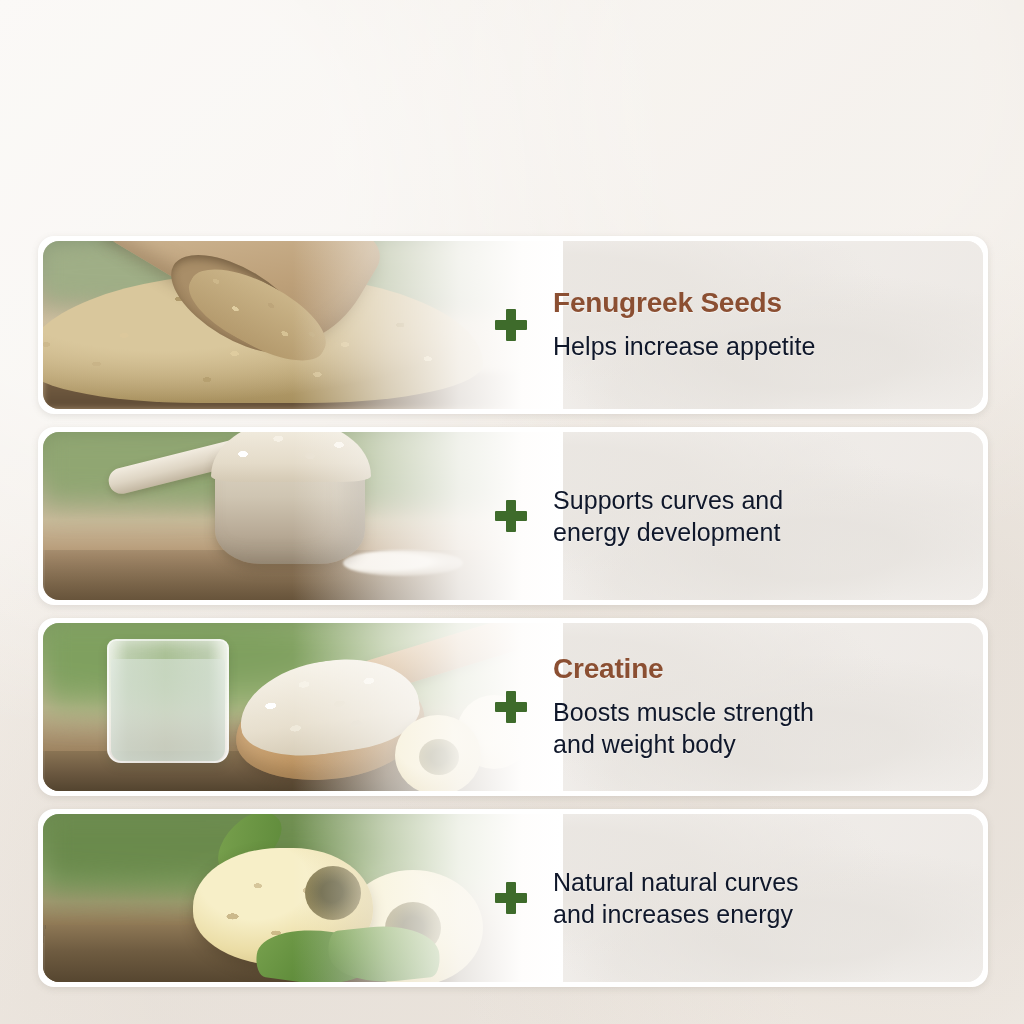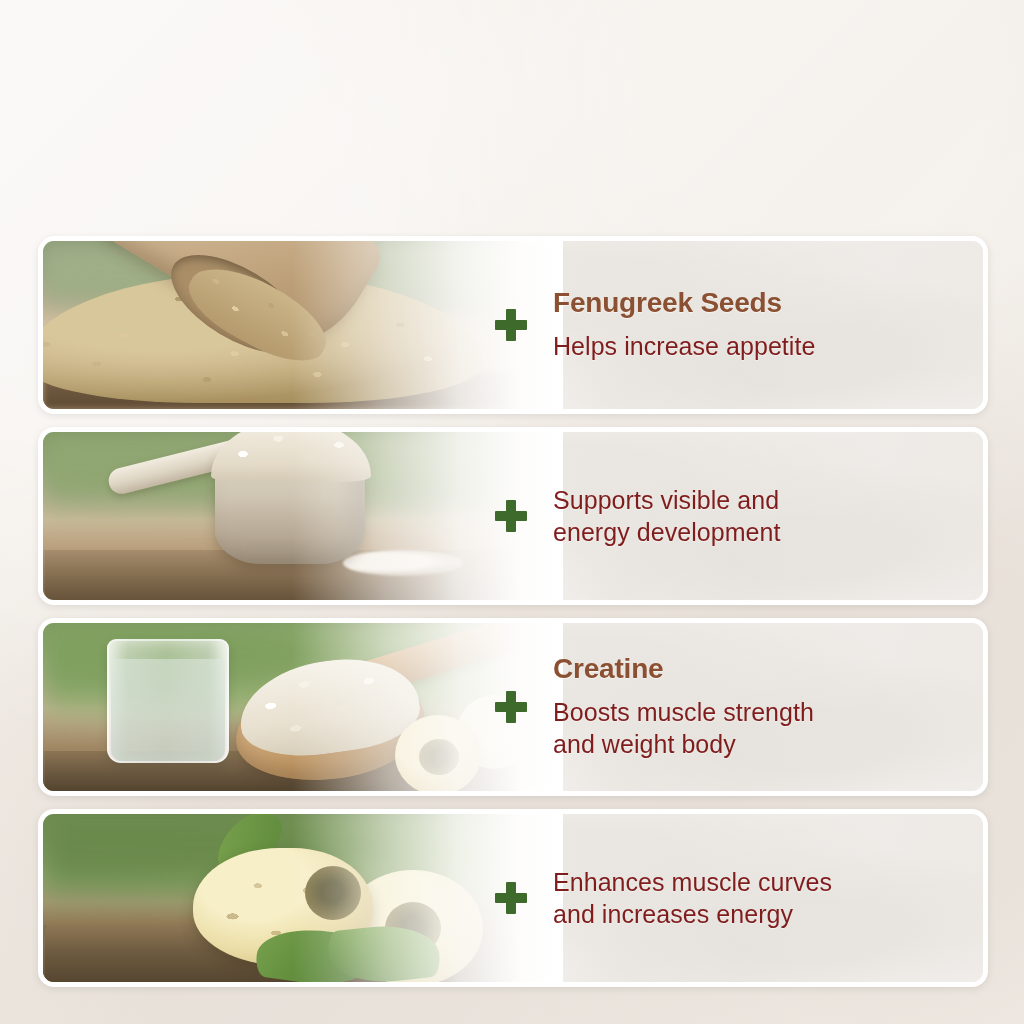--- a/index.html
+++ b/index.html
@@ -83,21 +83,21 @@
     background: #ffffff;
     border: 5px solid #ffffff;
     box-shadow: 0 2px 7px rgba(120,110,100,0.16);
     overflow: hidden;
   }
 
   .card-inner {
     position: relative;
     width: 100%;
     height: 100%;
-    border-radius: 2px;
+    border-radius: 16px;
     overflow: hidden;
     background: #f7f5f2;
   }
 
   
   .photo {
     position: absolute;
     left: 0;
     top: 0;
     width: 520px;
@@ -468,21 +468,21 @@
     font-weight: bold;
     color: #8b4f32;
     letter-spacing: -0.2px;
     line-height: 1.1;
     margin-bottom: 11px;
     text-shadow: 0 1px 1px rgba(255,255,255,0.6);
   }
 
   .card-desc {
     font-size: 25px;
-    color: #7f1d1d;
+    color: #0f172a;
     line-height: 1.28;
     letter-spacing: 0.05px;
     text-shadow: 0 1px 1px rgba(255,255,255,0.5);
   }
 </style>
 </head>
 <body>
 
 <div class="page">
   <div class="page-texture"></div>
@@ -535,21 +535,21 @@
           <div class="c2-scoopbowl"></div>
           <div class="c2-powder"></div>
           <div class="photo-fade"></div>
         </div>
         <div class="card-text">
           <span class="plus-icon">
             <span class="bar-h"></span>
               <span class="bar-v"></span>
           </span>
           <div class="text-block">
-            <div class="card-desc">Supports visible and</div>
+            <div class="card-desc">Supports curves and</div>
             <div class="card-desc">energy development</div>
           </div>
         </div>
       </div>
     </div>
 
     <div class="card">
       <div class="card-inner">
         <div class="stone"></div>
         <div class="photo">
@@ -596,21 +596,21 @@
           <div class="c4-leaf1"></div>
           <div class="c4-leaf2"></div>
           <div class="photo-fade"></div>
         </div>
         <div class="card-text">
           <span class="plus-icon">
             <span class="bar-h"></span>
               <span class="bar-v"></span>
           </span>
           <div class="text-block">
-            <div class="card-desc">Enhances muscle curves</div>
+            <div class="card-desc">Natural natural curves</div>
             <div class="card-desc">and increases energy</div>
           </div>
         </div>
       </div>
     </div>
 
   </div>
 </div>
 
 </body></html>

